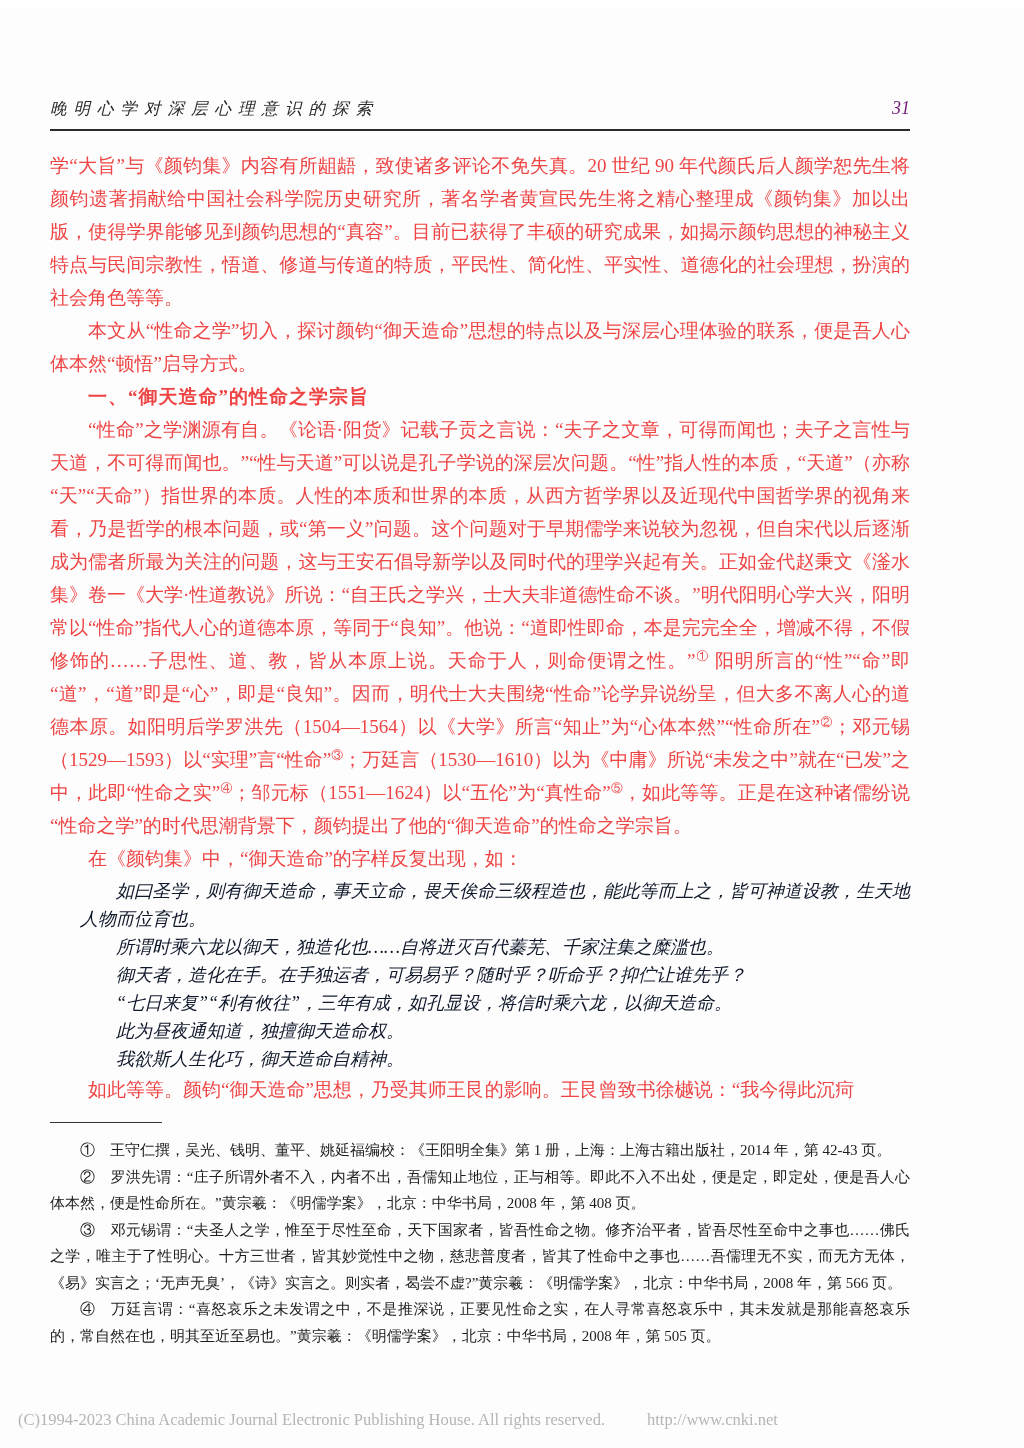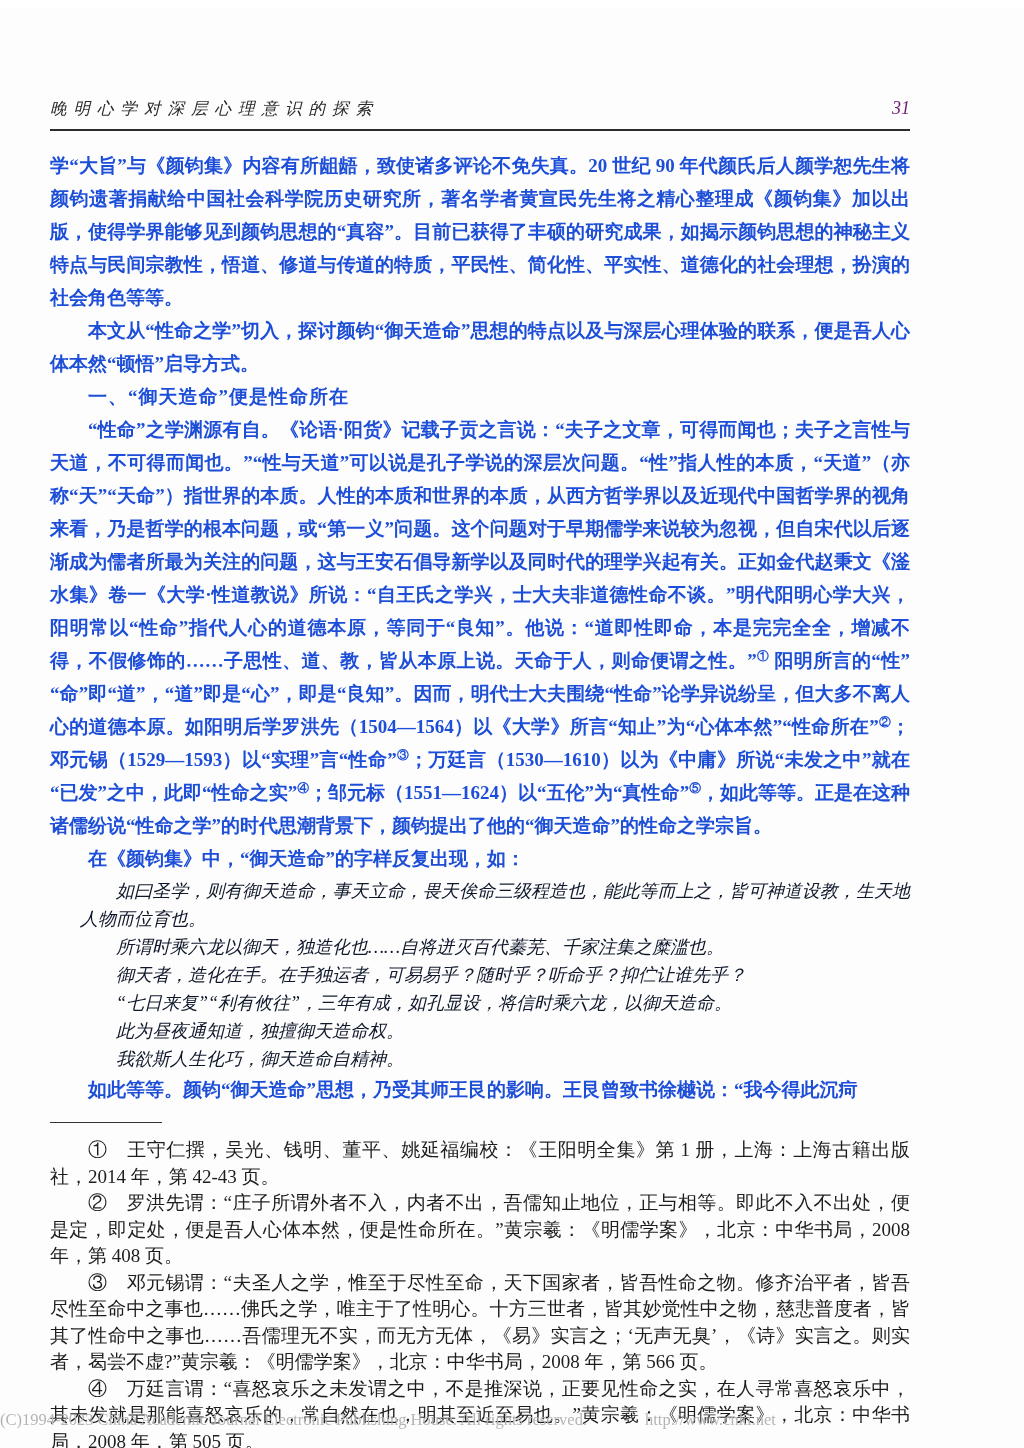--- a/index.html
+++ b/index.html
@@ -21,23 +21,22 @@
     font-style:italic;
   }
   .running-title { font-size:16.5px; letter-spacing:7px; color:#2a2a2a; }
   .page-number   { font-size:18px; color:#701a75; letter-spacing:0; }
   .head-rule { border:none; border-top:2px solid #2b2b2b; margin:9px 0 0 0; }
 
   
   .intro { margin-top:18px; }
   p.body-para {
     margin:0; font-size:19px; line-height:33px;
-    text-align:justify; text-indent:2em; color:#1d4ed8;
+    text-align:justify; text-indent:2em; color:#ef4444;
     font-family:"Liberation Serif","DejaVu Serif",serif;
-    font-weight:bold;
   }
   p.no-indent { text-indent:0; }
 
   .section-heading {
     margin:14px 0 22px 0;
     text-align:center; text-indent:0;
     font-family:"Liberation Sans","DejaVu Sans",sans-serif;
     font-weight:700; font-size:20.5px; line-height:28px;
     letter-spacing:1px; color:#111;
   }
@@ -51,49 +50,49 @@
     font-style:italic; text-align:justify; text-indent:2em;
     color:#0f172a;
   }
 
   
   .footnote-sep {
     width:112px; border:none; border-top:1.5px solid #333;
     margin:16px 0 14px 0;
   }
   .footnotes p {
-    margin:0; font-size:19px; line-height:26.5px;
+    margin:0; font-size:15px; line-height:26.5px;
     text-align:justify; text-indent:2em; color:#1d1d1d;
   }
 
   
   .page-footer {
-    position:absolute; left:0; bottom:26px;
-    display:flex; gap:58px; align-items:flex-start;
+    position:absolute; left:18px; bottom:26px;
+    display:flex; gap:42px; align-items:flex-start;
     color:#b5b5b5; font-size:16.5px; white-space:nowrap;
   }
   .page-footer a { color:#b5b5b5; text-decoration:none; }
 </style>
 </head>
 <body>
 
 <div class="page">
 
   <div class="running-head">
     <span class="running-title">晚明心学对深层心理意识的探索</span>
     <span class="page-number">31</span>
   </div>
   <hr class="head-rule">
 
   <div class="intro">
     <p class="body-para no-indent">学“大旨”与《颜钧集》内容有所龃龉，致使诸多评论不免失真。20 世纪 90 年代颜氏后人颜学恕先生将颜钧遗著捐献给中国社会科学院历史研究所，著名学者黄宣民先生将之精心整理成《颜钧集》加以出版，使得学界能够见到颜钧思想的“真容”。目前已获得了丰硕的研究成果，如揭示颜钧思想的神秘主义特点与民间宗教性，悟道、修道与传道的特质，平民性、简化性、平实性、道德化的社会理想，扮演的社会角色等等。</p>
     <p class="body-para">本文从“性命之学”切入，探讨颜钧“御天造命”思想的特点以及与深层心理体验的联系，便是吾人心体本然“顿悟”启导方式。</p>
   </div>
 
-  <p class="body-para section-heading">一、“御天造命”便是性命所在</p>
+  <p class="body-para section-heading">一、“御天造命”的性命之学宗旨</p>
 
   <div>
     <p class="body-para">“性命”之学渊源有自。《论语·阳货》记载子贡之言说：“夫子之文章，可得而闻也；夫子之言性与天道，不可得而闻也。”“性与天道”可以说是孔子学说的深层次问题。“性”指人性的本质，“天道”（亦称“天”“天命”）指世界的本质。人性的本质和世界的本质，从西方哲学界以及近现代中国哲学界的视角来看，乃是哲学的根本问题，或“第一义”问题。这个问题对于早期儒学来说较为忽视，但自宋代以后逐渐成为儒者所最为关注的问题，这与王安石倡导新学以及同时代的理学兴起有关。正如金代赵秉文《滏水集》卷一《大学·性道教说》所说：“自王氏之学兴，士大夫非道德性命不谈。”明代阳明心学大兴，阳明常以“性命”指代人心的道德本原，等同于“良知”。他说：“道即性即命，本是完完全全，增减不得，不假修饰的……子思性、道、教，皆从本原上说。天命于人，则命便谓之性。”<sup>①</sup> 阳明所言的“性”“命”即“道”，“道”即是“心”，即是“良知”。因而，明代士大夫围绕“性命”论学异说纷呈，但大多不离人心的道德本原。如阳明后学罗洪先（1504—1564）以《大学》所言“知止”为“心体本然”“性命所在”<sup>②</sup>；邓元锡（1529—1593）以“实理”言“性命”<sup>③</sup>；万廷言（1530—1610）以为《中庸》所说“未发之中”就在“已发”之中，此即“性命之实”<sup>④</sup>；邹元标（1551—1624）以“五伦”为“真性命”<sup>⑤</sup>，如此等等。正是在这种诸儒纷说“性命之学”的时代思潮背景下，颜钧提出了他的“御天造命”的性命之学宗旨。</p>
     <p class="body-para">在《颜钧集》中，“御天造命”的字样反复出现，如：</p>
 
     <div class="quote-block">
       <p>如曰圣学，则有御天造命，事天立命，畏天俟命三级程造也，能此等而上之，皆可神道设教，生天地人物而位育也。</p>
       <p>所谓时乘六龙以御天，独造化也……自将迸灭百代蓁芜、千家注集之糜滥也。</p>
       <p>御天者，造化在手。在手独运者，可易易乎？随时乎？听命乎？抑伫让谁先乎？</p>
       <p>“七日来复”“利有攸往”，三年有成，如孔显设，将信时乘六龙，以御天造命。</p>

